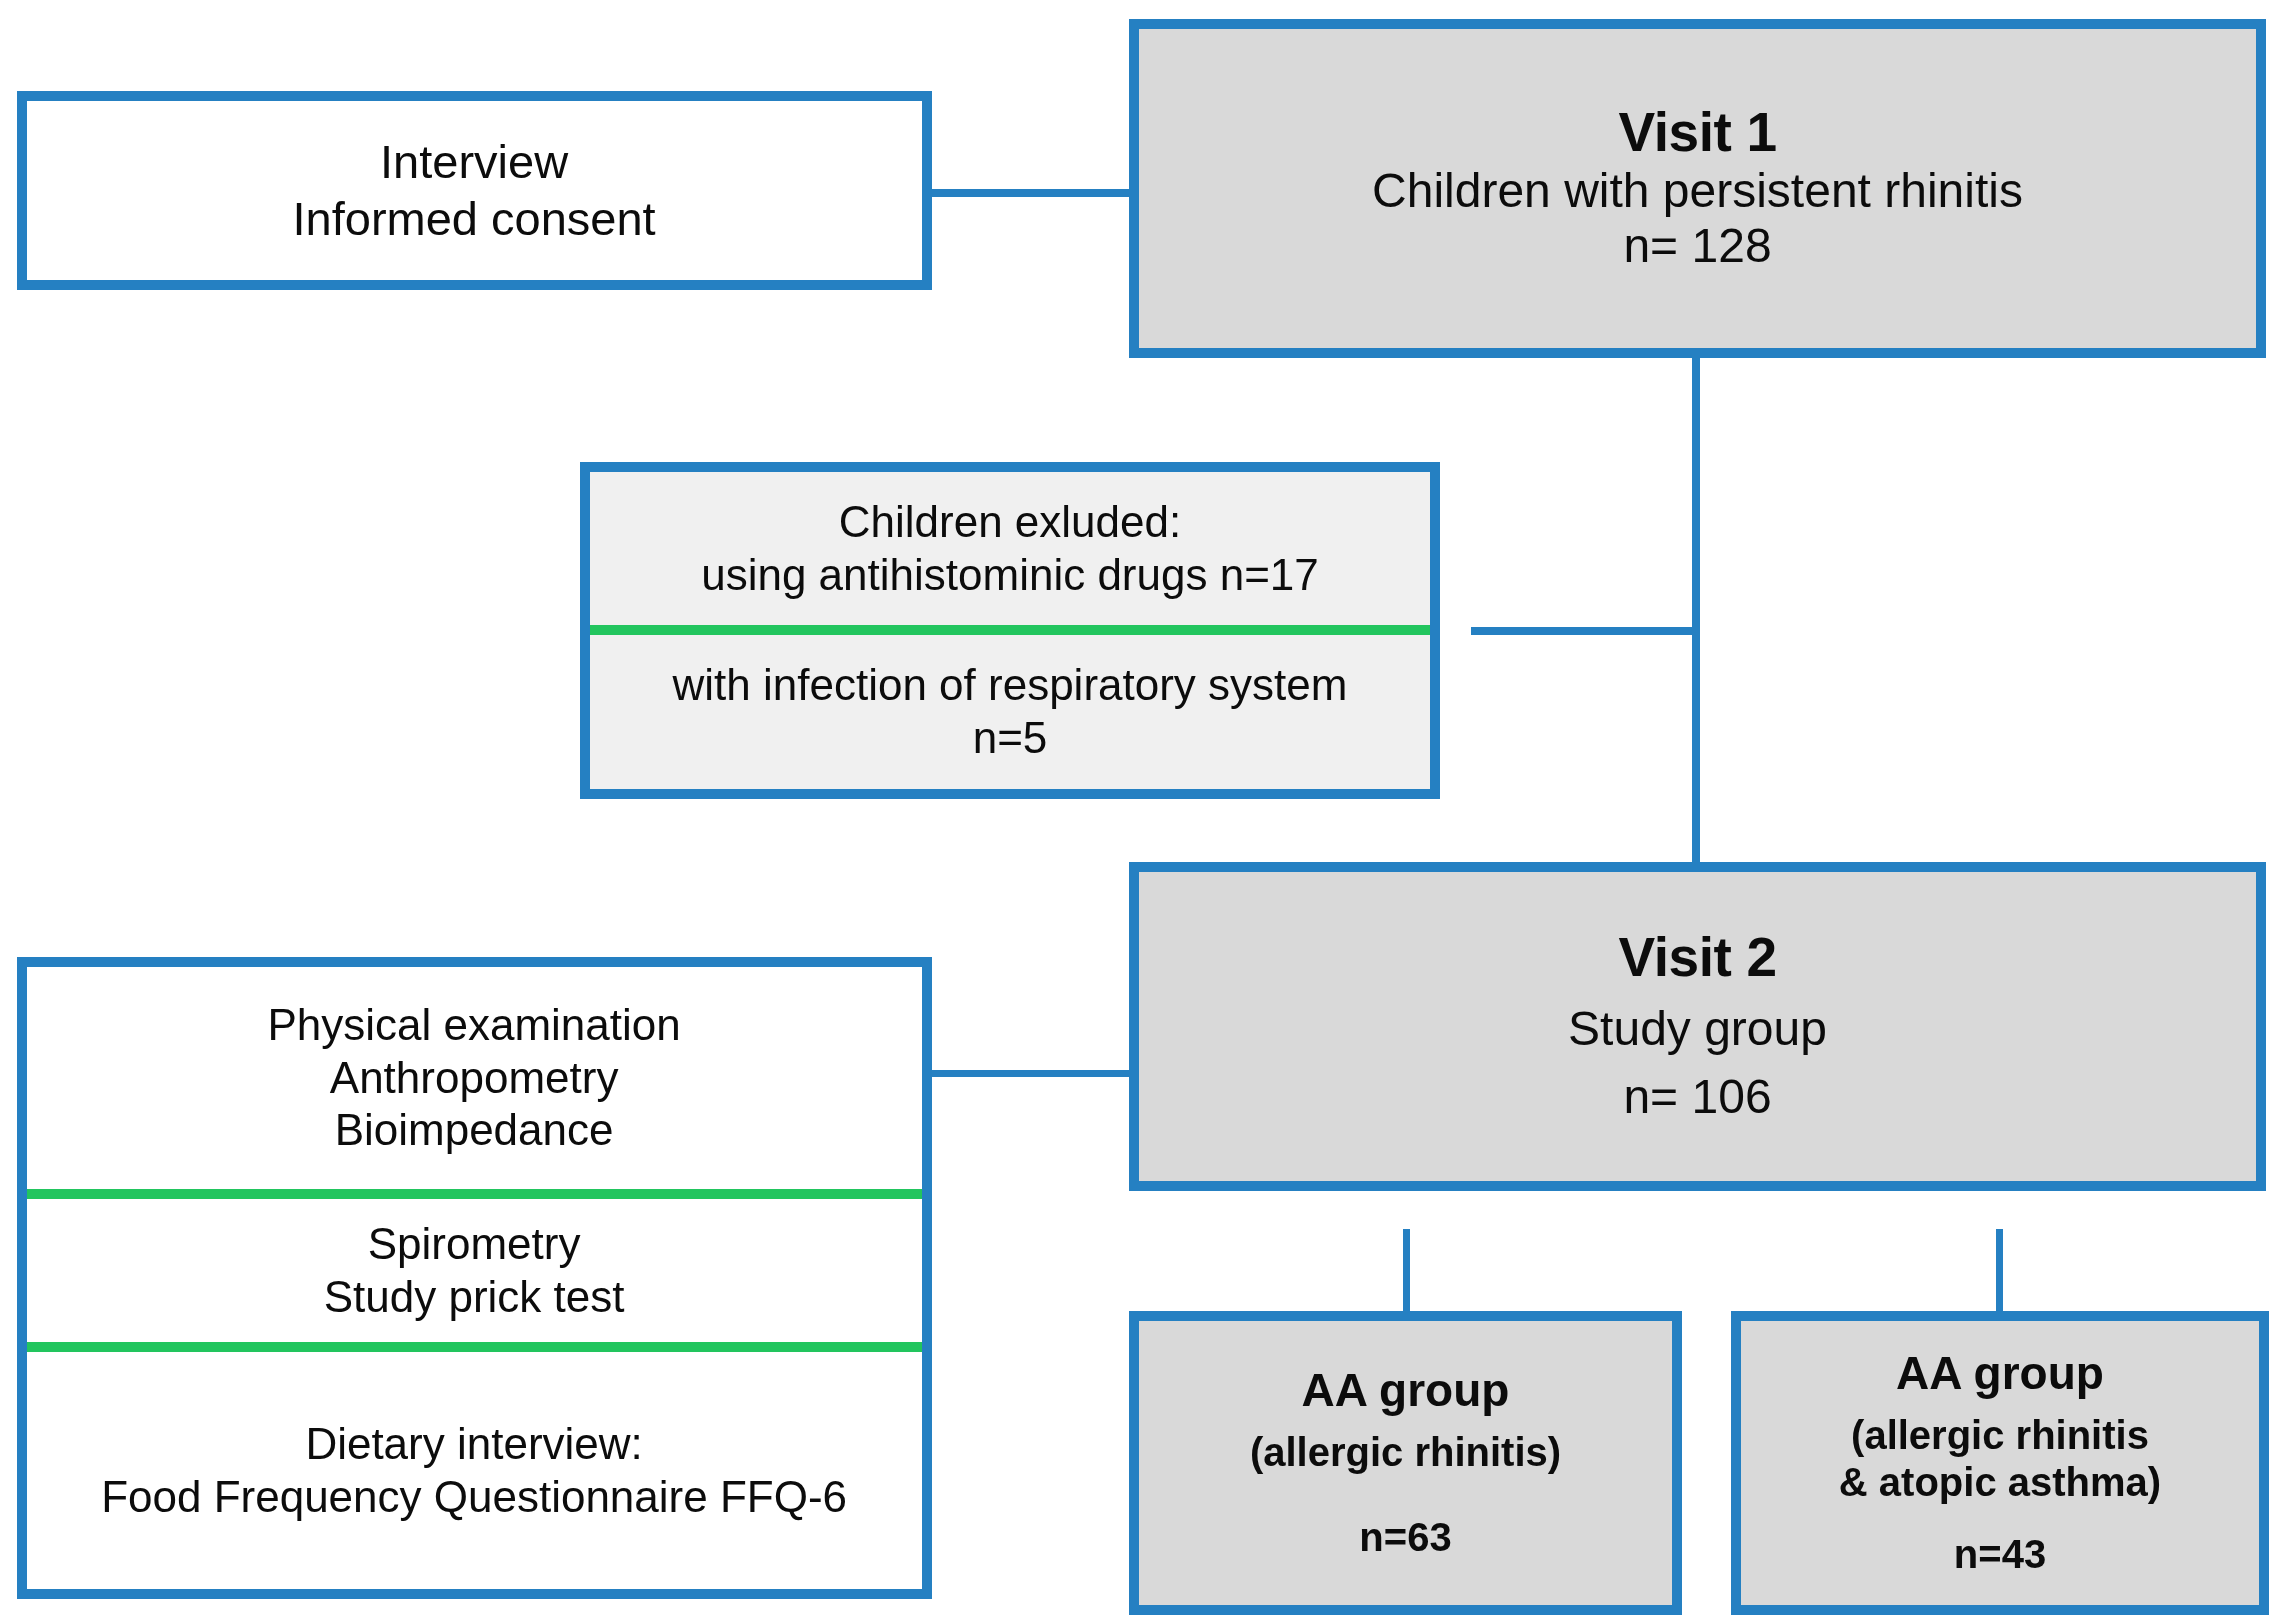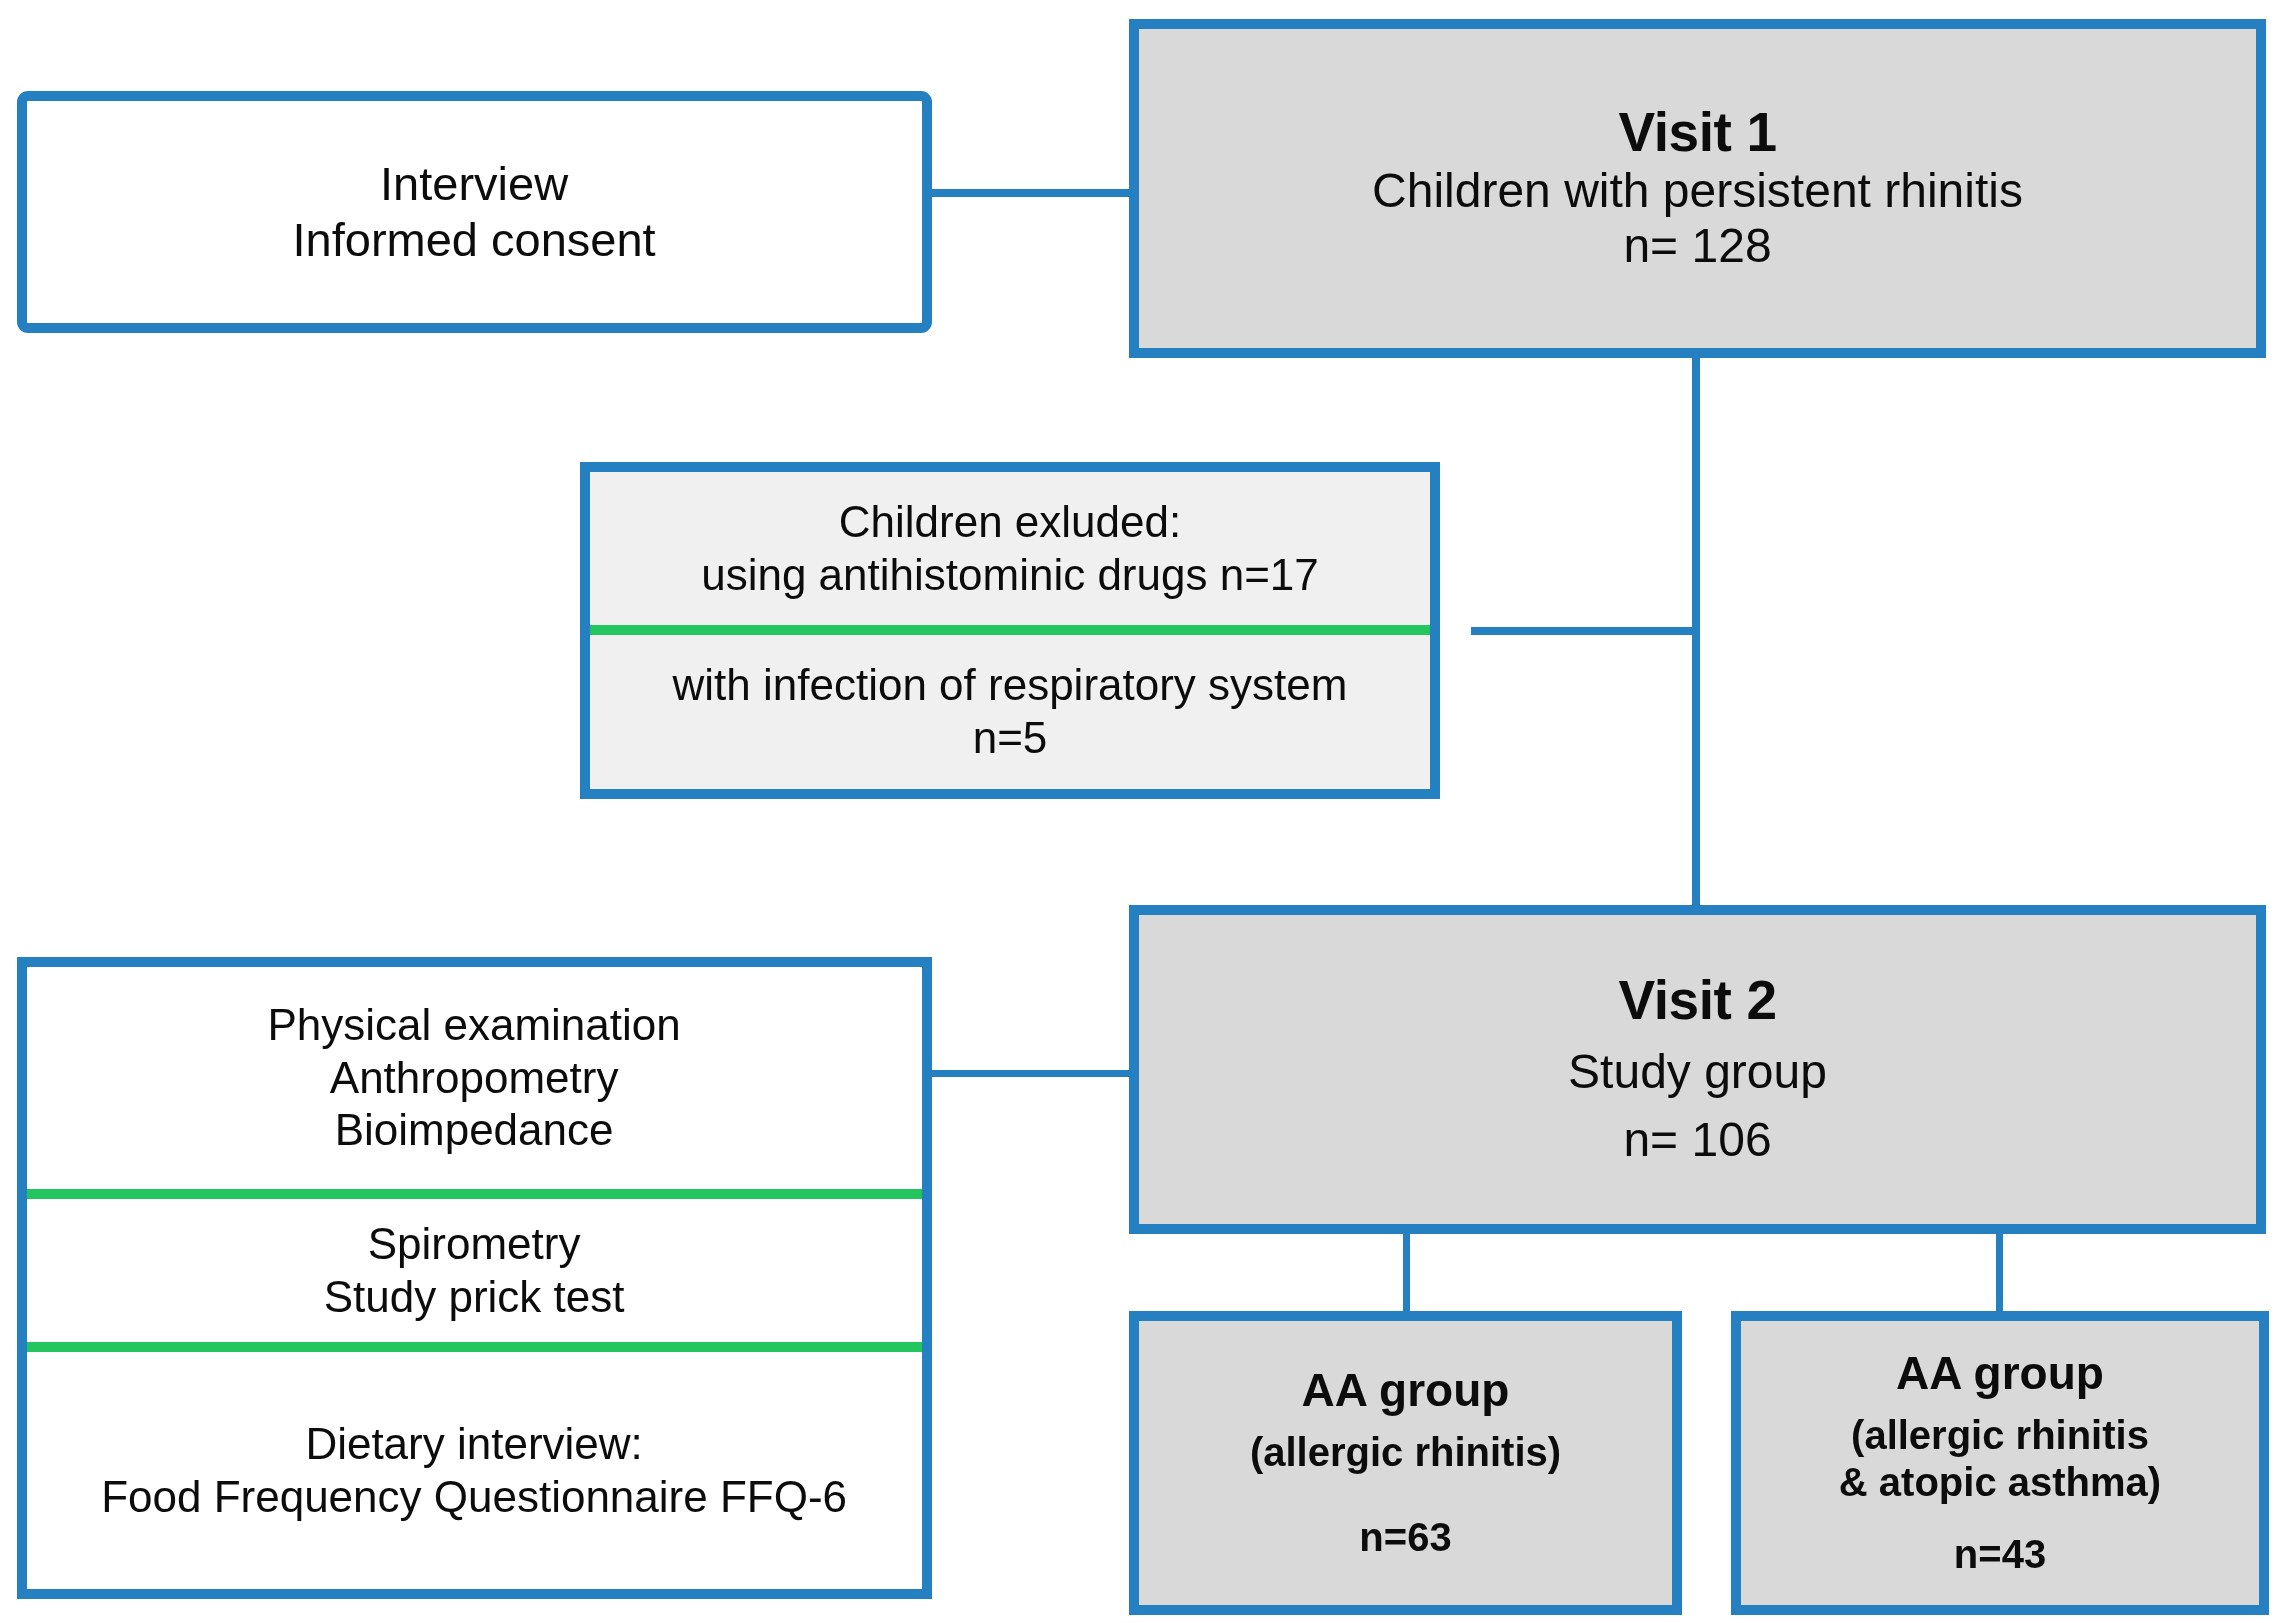--- a/index.html
+++ b/index.html
@@ -104,37 +104,37 @@
 
   <div class="line" style="left:1403px;top:1229px;width:6.6px;height:87px;"></div>
   <div class="line" style="left:1996px;top:1229px;width:6.6px;height:87px;"></div>
 
   <div class="box gray" style="left:1129px;top:19px;width:1137px;height:339px;">
     <span class="ln t-title">Visit 1</span>
     <span class="ln t-sub">Children with persistent rhinitis</span>
     <span class="ln t-sub">n= 128</span>
   </div>
 
-  <div class="box white" style="left:16.6px;top:91px;width:915px;height:242px;border-radius:11px;">
+  <div class="box white" style="left:16.6px;top:91px;width:915px;height:199px;">
     <span class="ln t-body">Interview</span>
     <span class="ln t-body">Informed consent</span>
   </div>
 
   <div class="stack litegray" style="left:580px;top:462px;width:860px;height:337px;">
     <div class="cell" style="flex:0 0 153px;">
       <span class="ln t-body-sm">Children exluded:</span>
       <span class="ln t-body-sm">using antihistominic drugs n=17</span>
     </div>
     <div class="cell">
       <span class="ln t-body-sm">with infection of respiratory system</span>
       <span class="ln t-body-sm">n=5</span>
     </div>
   </div>
 
-  <div class="box gray" style="left:1129px;top:905px;width:1137px;height:329px;">
+  <div class="box gray" style="left:1129px;top:862px;width:1137px;height:329px;">
     <span class="ln t-title">Visit 2</span>
     <div class="gap-sm"></div>
     <span class="ln t-sub">Study group</span>
     <div class="gap-sm"></div>
     <span class="ln t-sub">n= 106</span>
   </div>
 
   <div class="stack white" style="left:16.6px;top:957px;width:915px;height:642px;">
     <div class="cell" style="flex:0 0 222px;">
       <span class="ln t-body-sm">Physical examination</span>

